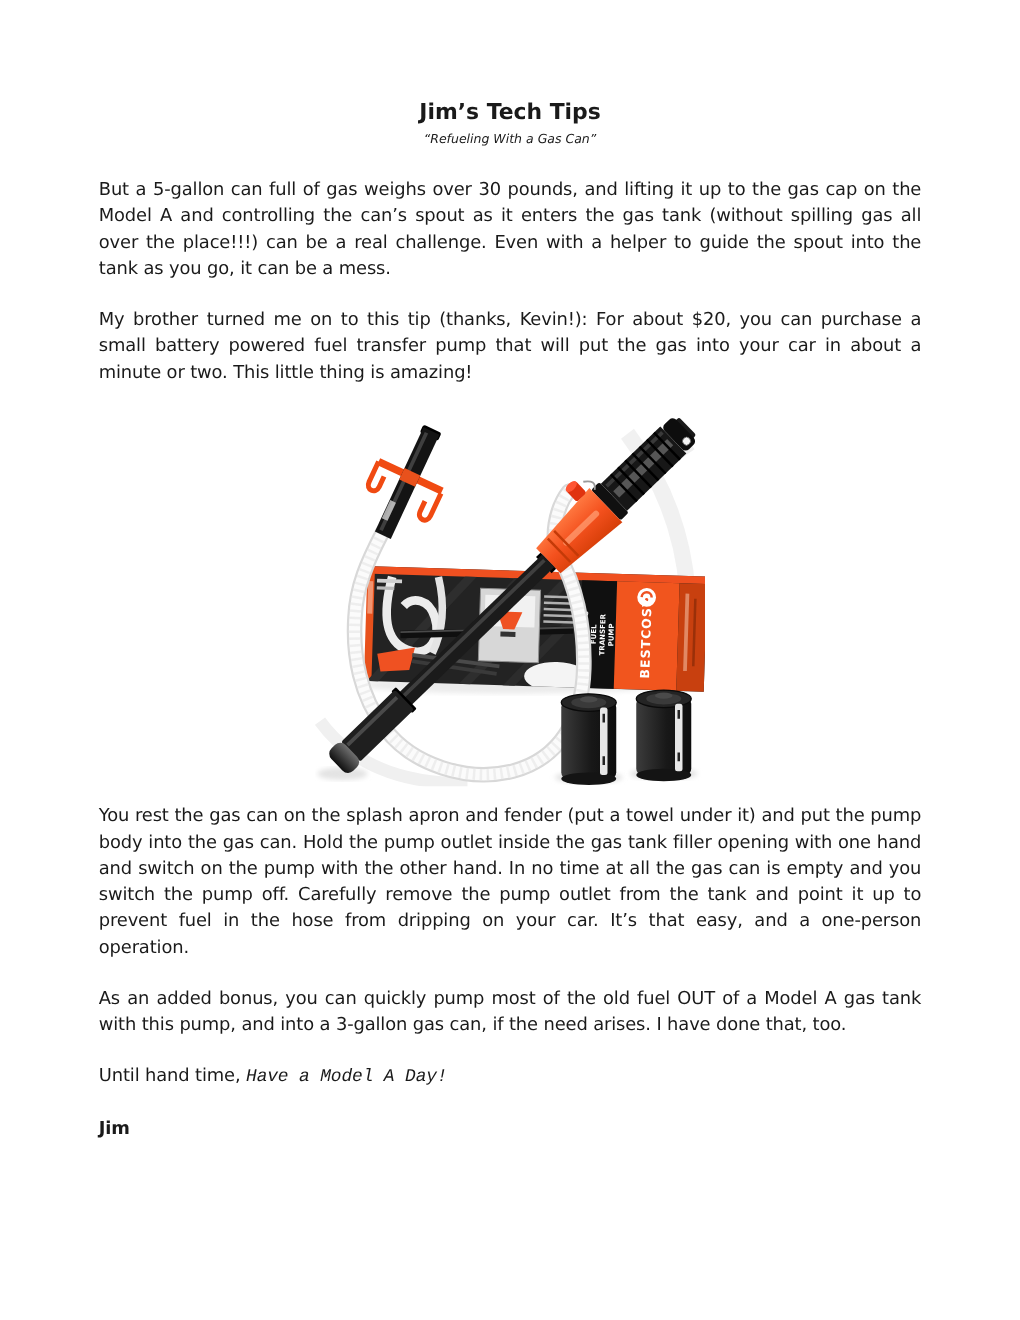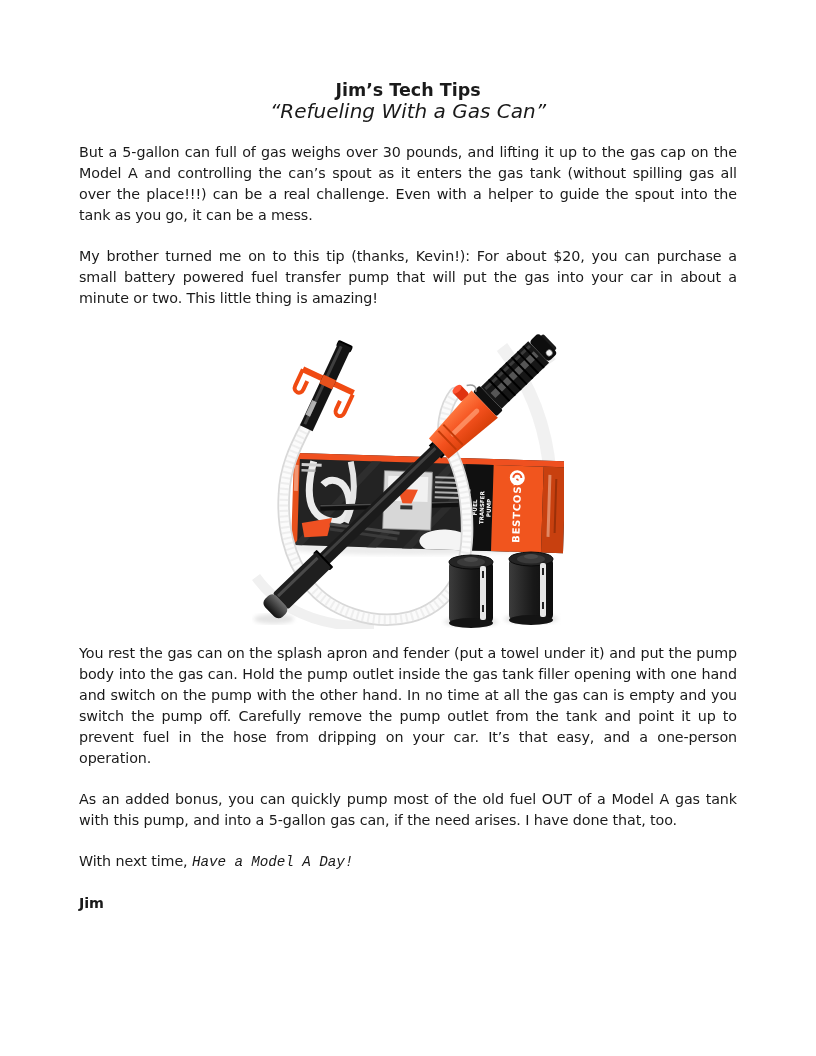--- a/index.html
+++ b/index.html
@@ -16,21 +16,21 @@
     background:#ffffff;
   }
   header{text-align:center;}
   .title{
     font-size:17.5px;
     font-weight:bold;
     line-height:21px;
     margin:0;
   }
   .subtitle{
-    font-size:20px;
+    font-size:10px;
     font-style:italic;
     line-height:21px;
     margin:0 0 20px 0;
   }
   .body-text p{
     font-size:14.3px;
     line-height:21px;
     text-align:justify;
     margin:0 0 20px 0;
     letter-spacing:-0.1px;
@@ -240,19 +240,19 @@
             <ellipse cx="22" cy="6.5" rx="7" ry="2.5" fill="#4a4a4a"></ellipse>
             <rect x="31" y="13" width="6" height="54" rx="2" fill="#e6e6e6"></rect>
             <rect x="33" y="18" width="2" height="7" fill="#222"></rect>
             <rect x="33" y="52" width="2" height="7" fill="#222"></rect>
           </g>
         </g>
       </svg>
     </figure>
 
     <p>You rest the gas can on the splash apron and fender (put a towel under it) and put the pump body into the gas can. Hold the pump outlet inside the gas tank filler opening with one hand and switch on the pump with the other hand. In no time at all the gas can is empty and you switch the pump off. Carefully remove the pump outlet from the tank and point it up to prevent fuel in the hose from dripping on your car. It’s that easy, and a one-person operation.</p>
-    <p>As an added bonus, you can quickly pump most of the old fuel OUT of a Model A gas tank with this pump, and into a 5-gallon gas can, if the need arises. I have done that, too.</p>
-
-    <p class="closing"><span>With next time, </span><span class="emph">Have a Model A Day!</span></p>
+    <p>As an added bonus, you can quickly pump most of the old fuel OUT of a Model A gas tank with this pump, and into a 3-gallon gas can, if the need arises. I have done that, too.</p>
+
+    <p class="closing"><span>Until hand time, </span><span class="emph">Have a Model A Day!</span></p>
     <p class="signature">Jim</p>
   </div>
 
 </div>
 
 </body></html>

